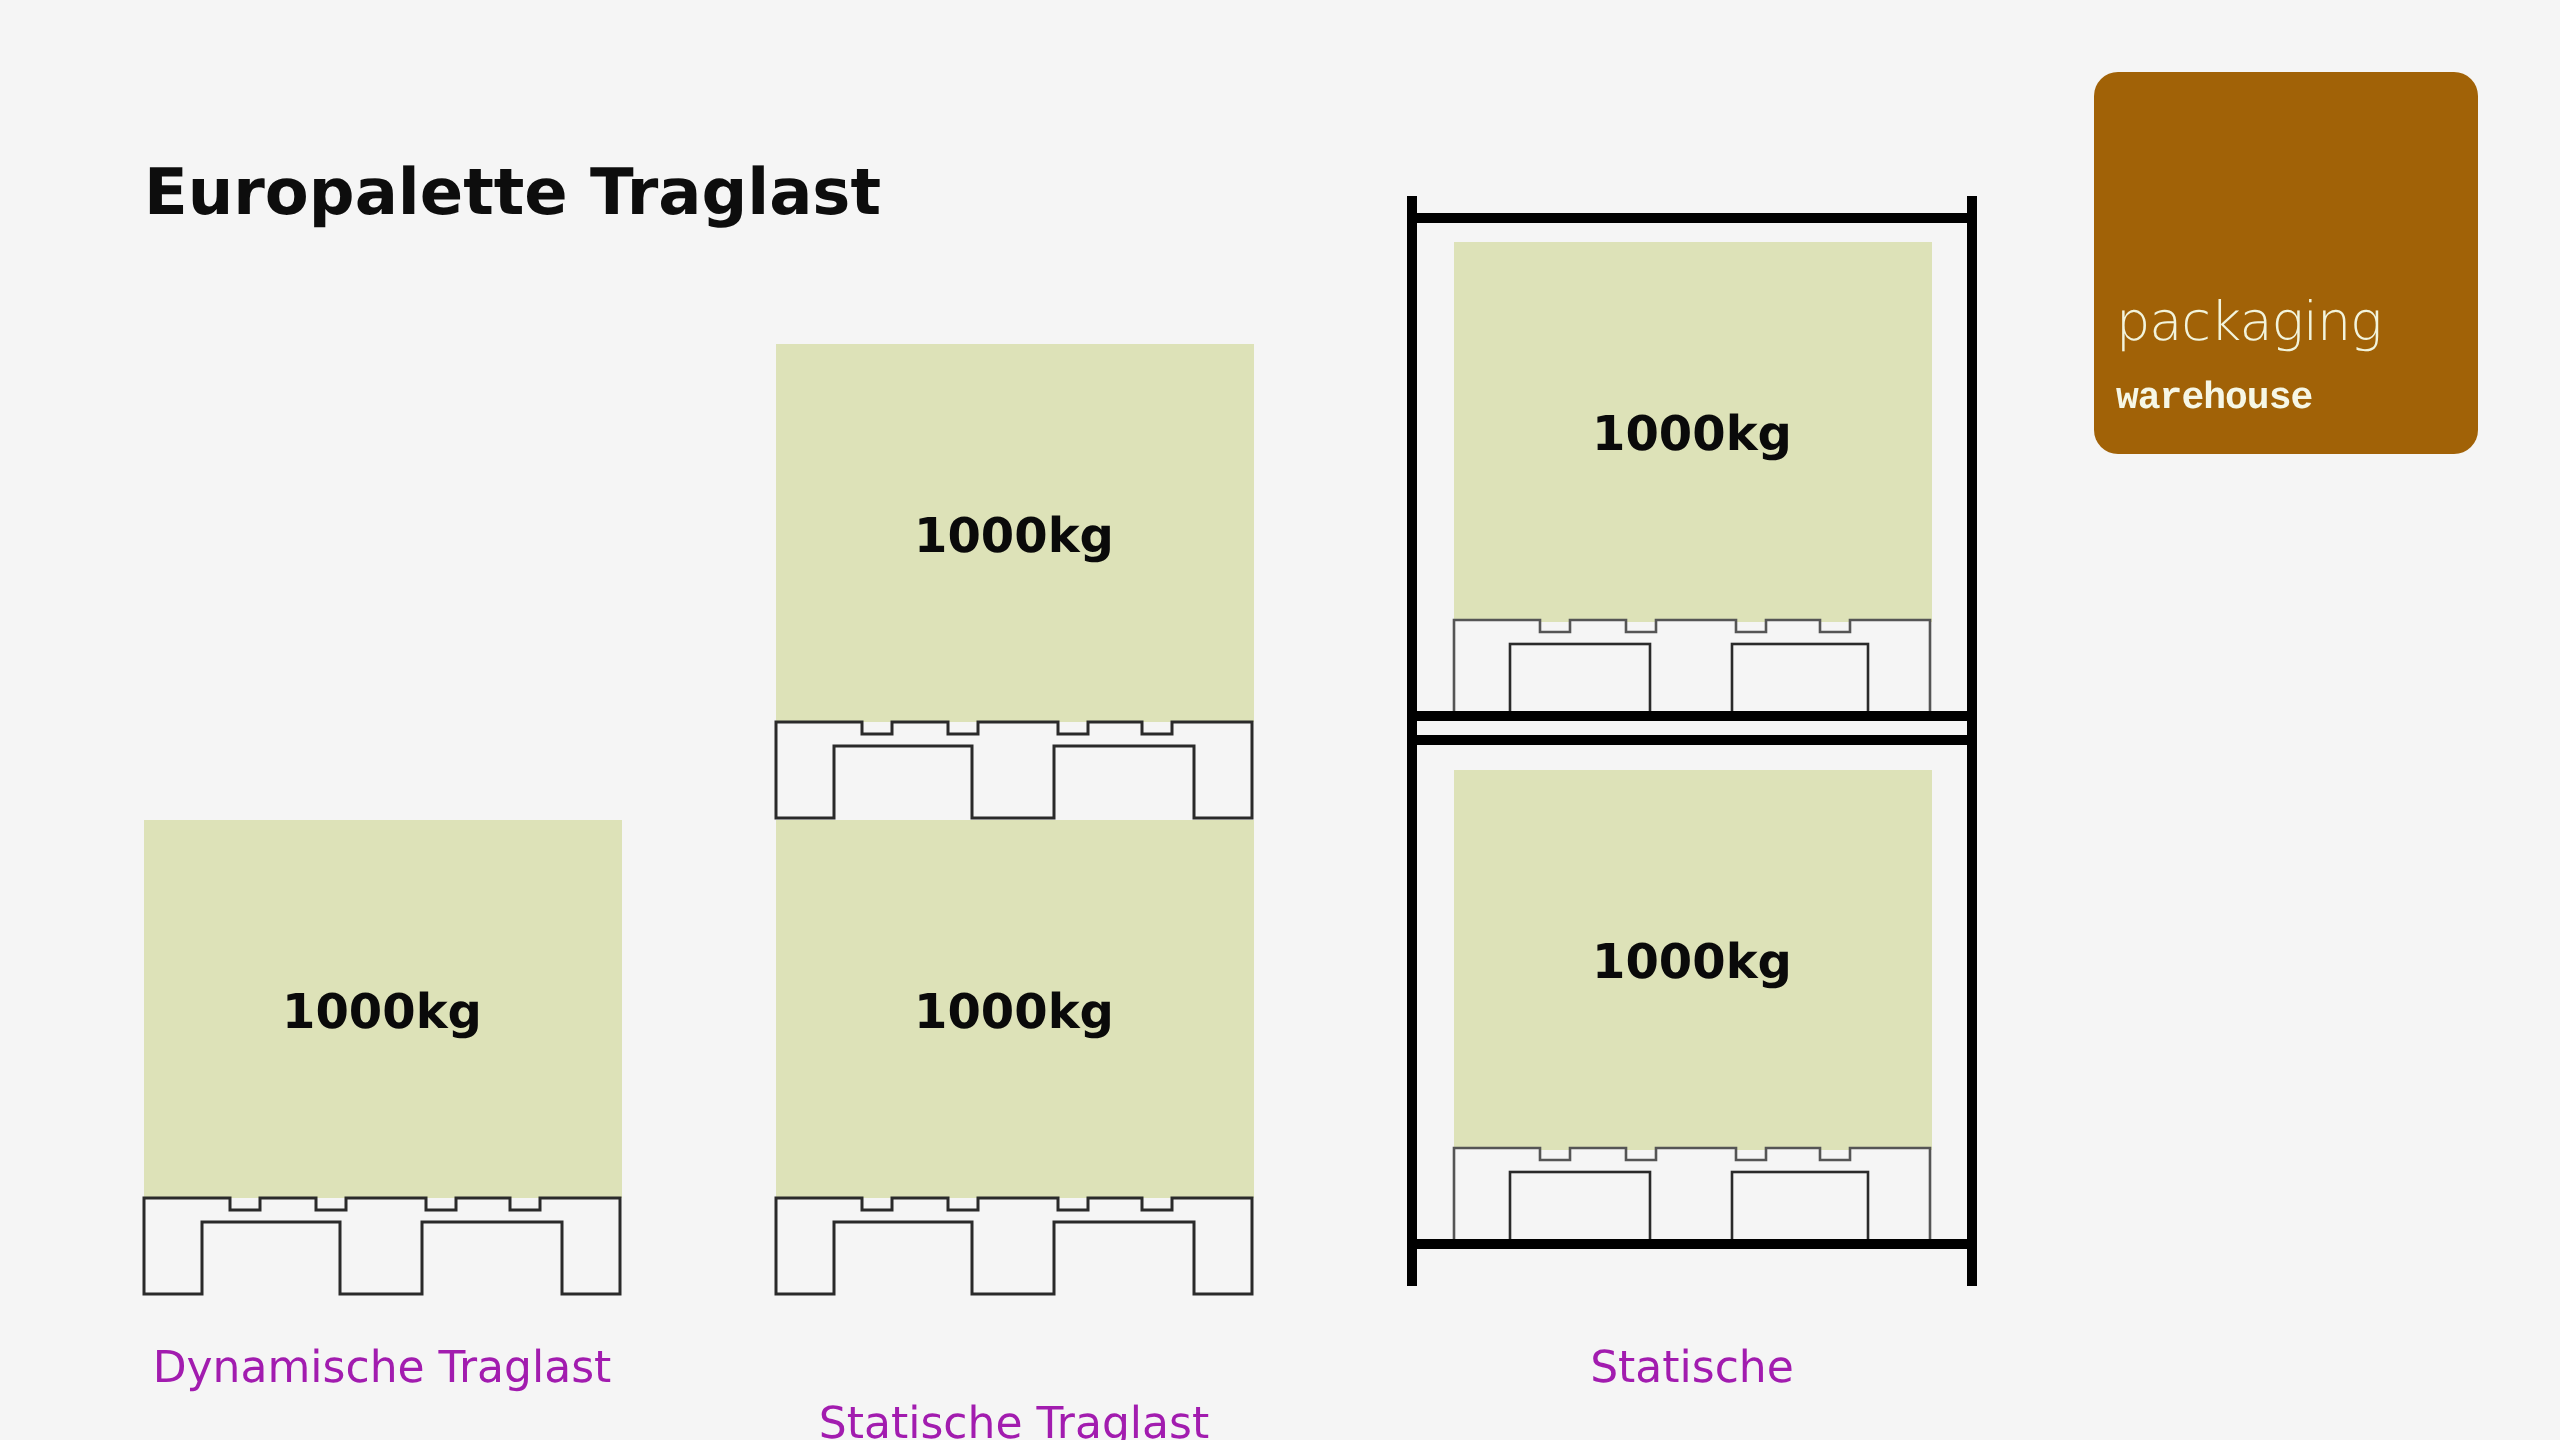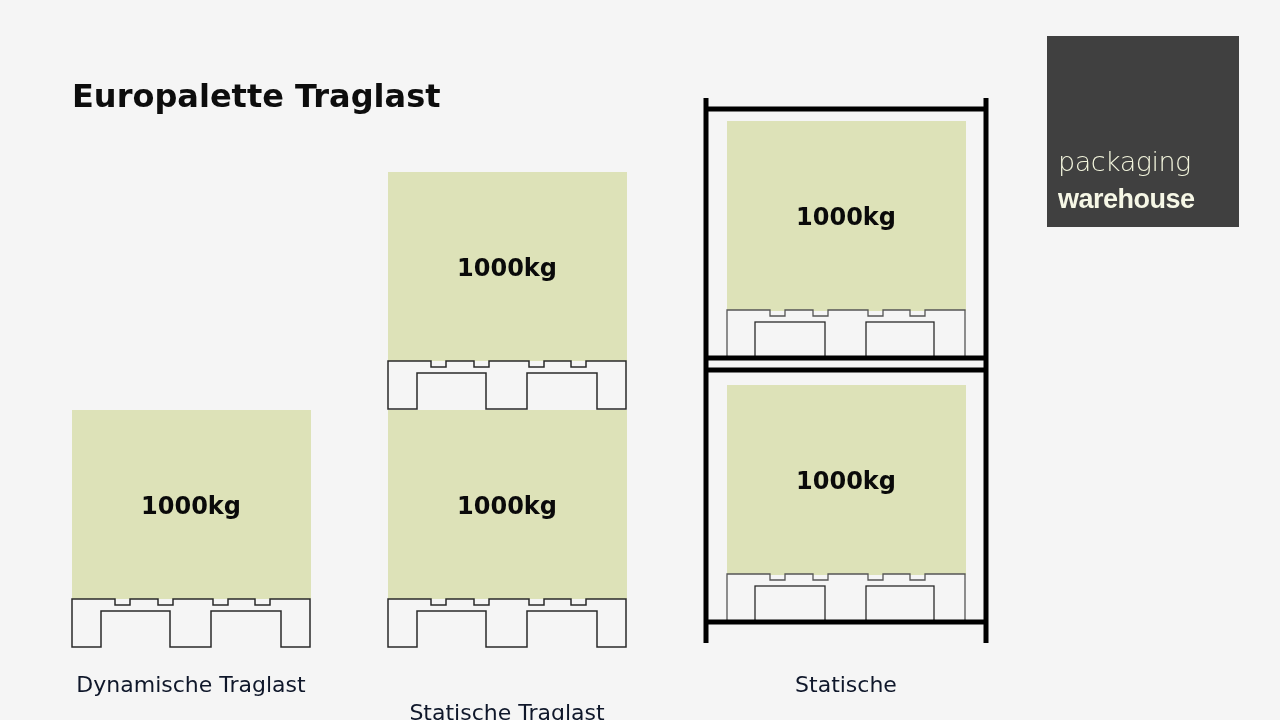--- a/index.html
+++ b/index.html
@@ -35,52 +35,52 @@
     .box-label {
       font-family: "DejaVu Sans", "Liberation Sans", sans-serif;
       font-weight: bold;
       font-size: 24px;
       fill: #0a0a0a;
     }
     .caption {
       position: absolute;
       top: 670px;
       font-size: 22px;
-      color: #0f172a;
+      color: #a21caf;
       text-align: center;
       width: 260px;
       line-height: 30px;
       white-space: nowrap;
     }
     .logo {
       position: absolute;
       left: 1047px;
       top: 36px;
       width: 192px;
       height: 191px;
-      background: #404040;
-      border-radius: 0;
+      background: #a16207;
+      border-radius: 12px;
     }
     .logo .l1 {
       position: absolute;
       left: 11px;
       top: 110px;
       font-family: "DejaVu Sans", "Liberation Sans", sans-serif;
       font-size: 27px;
       font-weight: 300;
       color: #f2f4dc;
       letter-spacing: -0.5px;
       line-height: 32px;
     }
     .logo .l2 {
       position: absolute;
       left: 11px;
       top: 147px;
-      font-family: Liberation Sans, sans-serif;
-      font-size: 27px;
+      font-family: Liberation Mono, monospace;
+      font-size: 19px;
       font-weight: bold;
       color: #f6f7e6;
       letter-spacing: -0.5px;
       line-height: 32px;
     }
   </style>
 </head>
 <body>
 
 <div class="title">Europalette Traglast</div>

